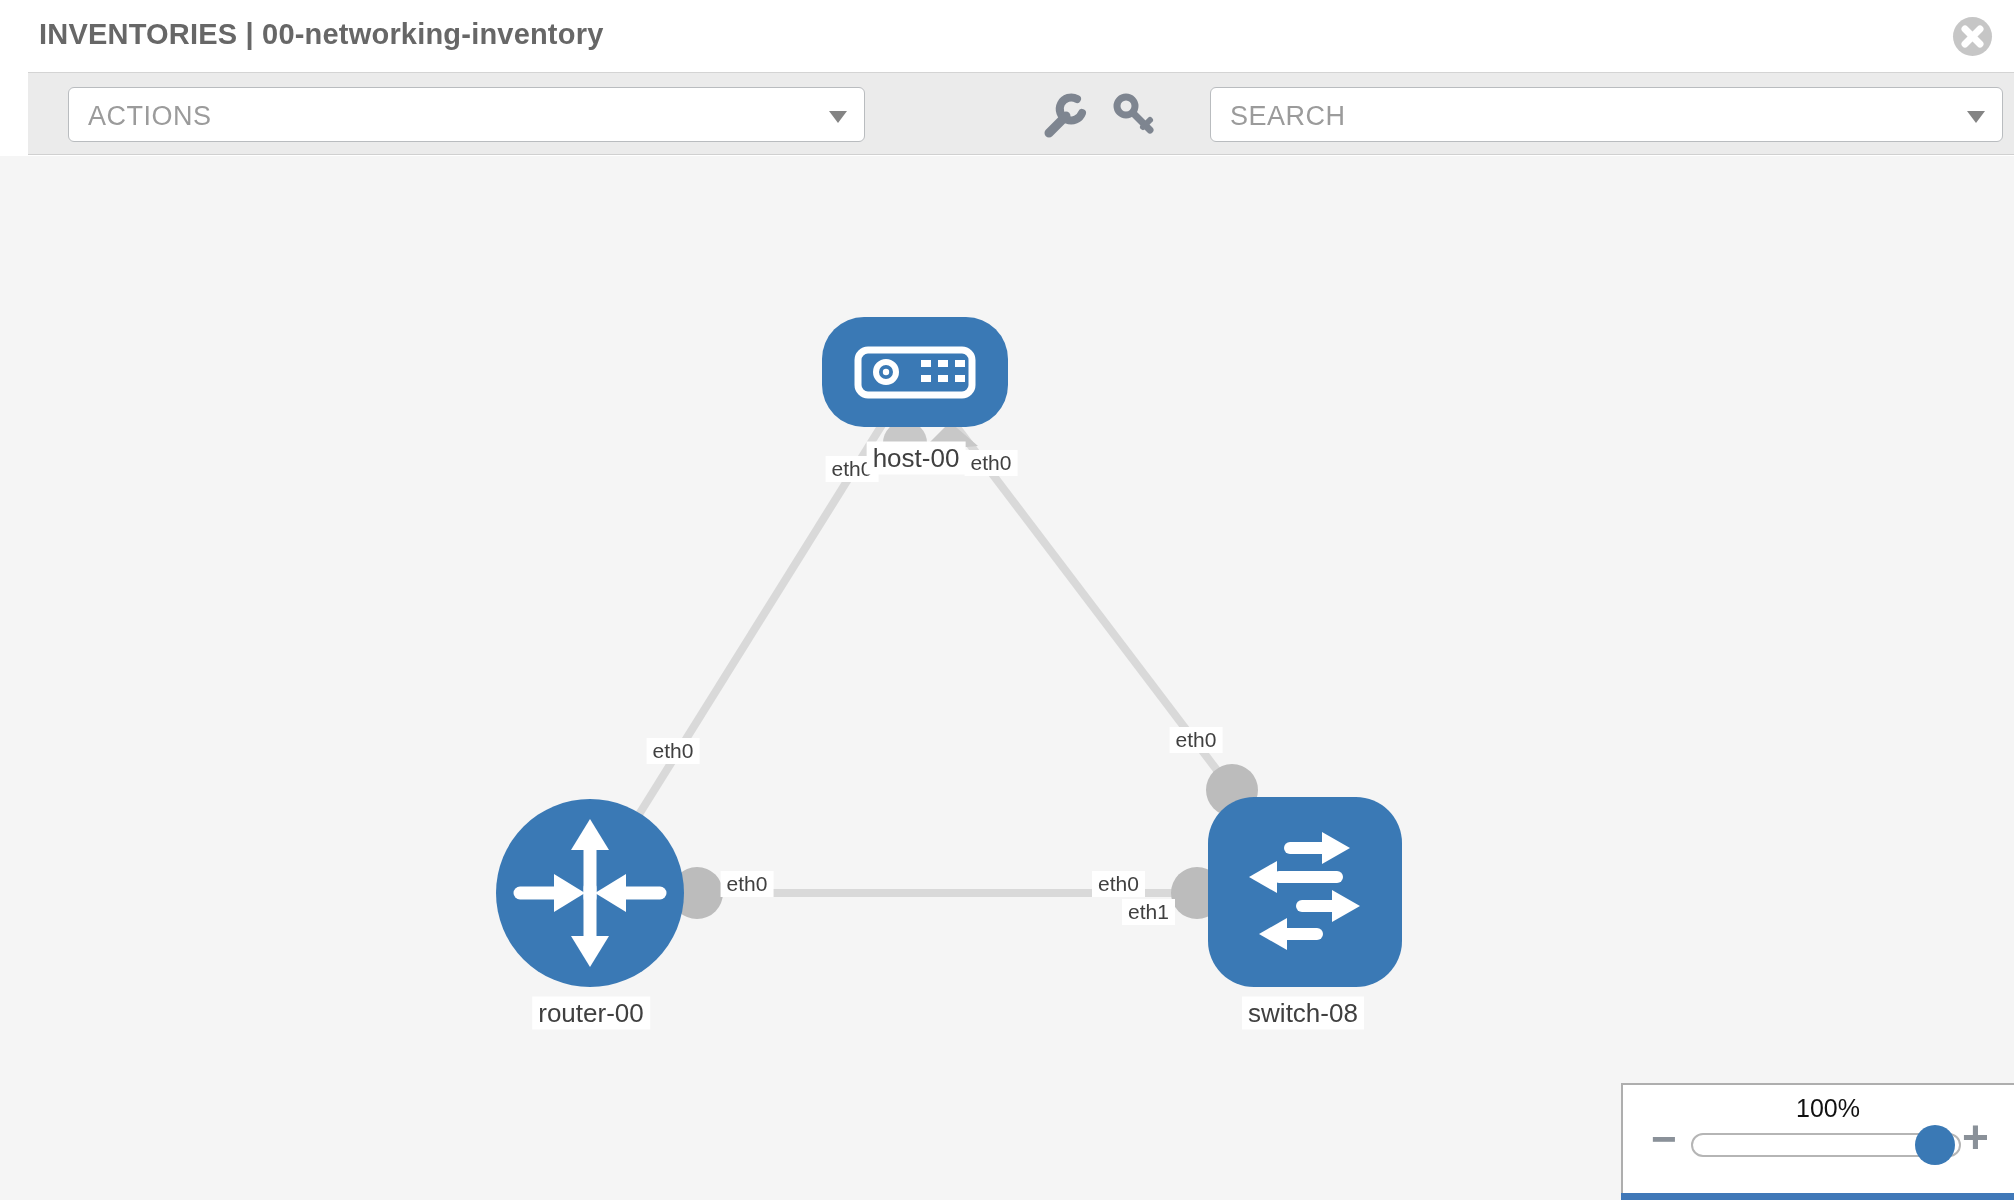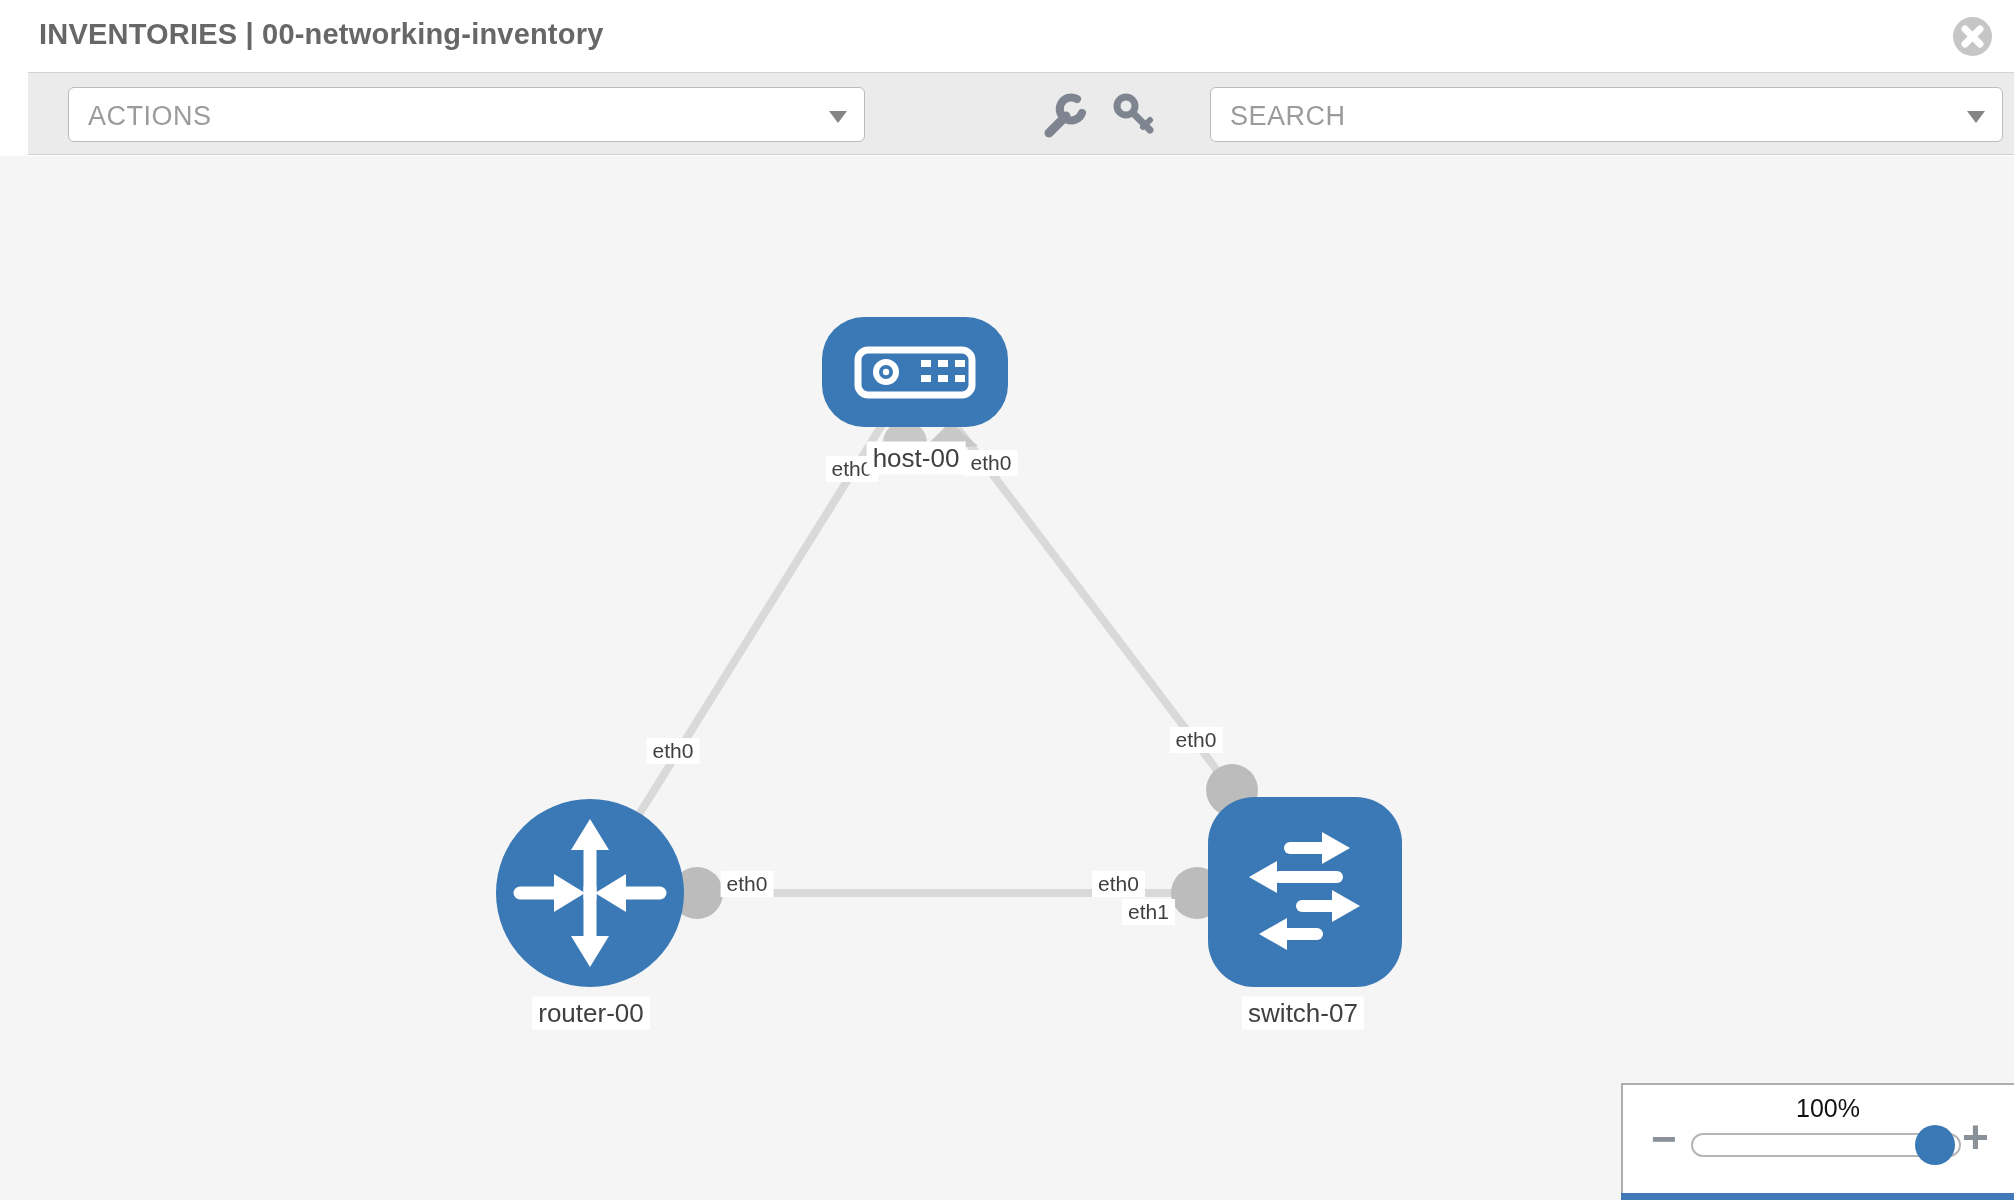--- a/index.html
+++ b/index.html
@@ -144,21 +144,21 @@
   <div class="chip if-chip" style="left:852px; top:313px;">eth0</div>
   <div class="chip if-chip" style="left:991px; top:307px;">eth0</div>
   <div class="chip if-chip" style="left:673px; top:595px;">eth0</div>
   <div class="chip if-chip" style="left:1196px; top:584px;">eth0</div>
   <div class="chip if-chip" style="left:747px; top:728px;">eth0</div>
   <div class="chip if-chip-l" style="left:1092px; top:728px;">eth0</div>
   <div class="chip if-chip-l" style="left:1122px; top:756px;">eth1</div>
 
   <div class="chip node-chip" style="left:916px;  top:302px;">host-00</div>
   <div class="chip node-chip" style="left:591px;  top:857px;">router-00</div>
-  <div class="chip node-chip" style="left:1303px; top:857px;">switch-07</div>
+  <div class="chip node-chip" style="left:1303px; top:857px;">switch-08</div>
 </div>
 
 <div id="zoom-panel">
   <div id="zoom-level">100%</div>
   <div id="zoom-minus">−</div>
   <div id="zoom-track">
     <div id="zoom-handle"></div>
   </div>
   <div id="zoom-plus">+</div>
 </div>

